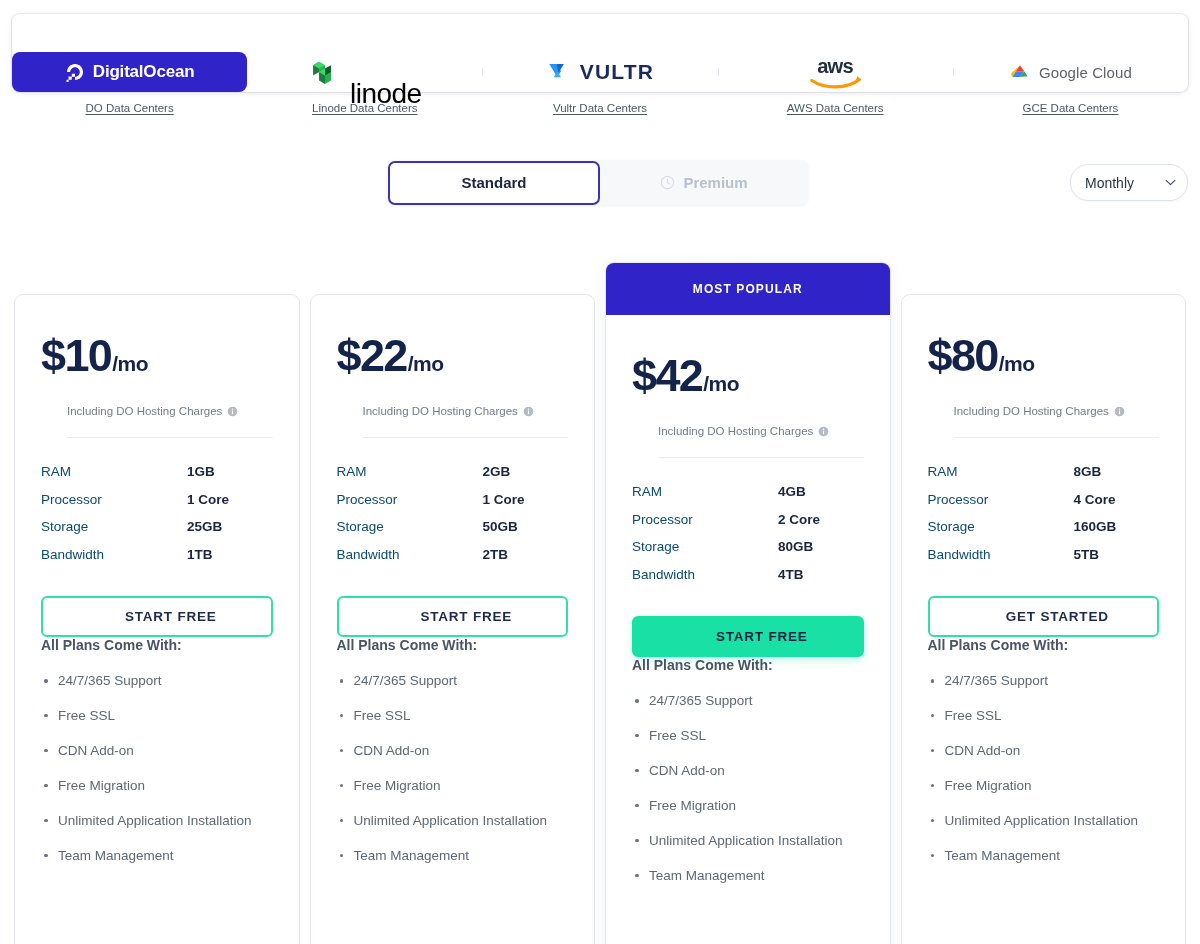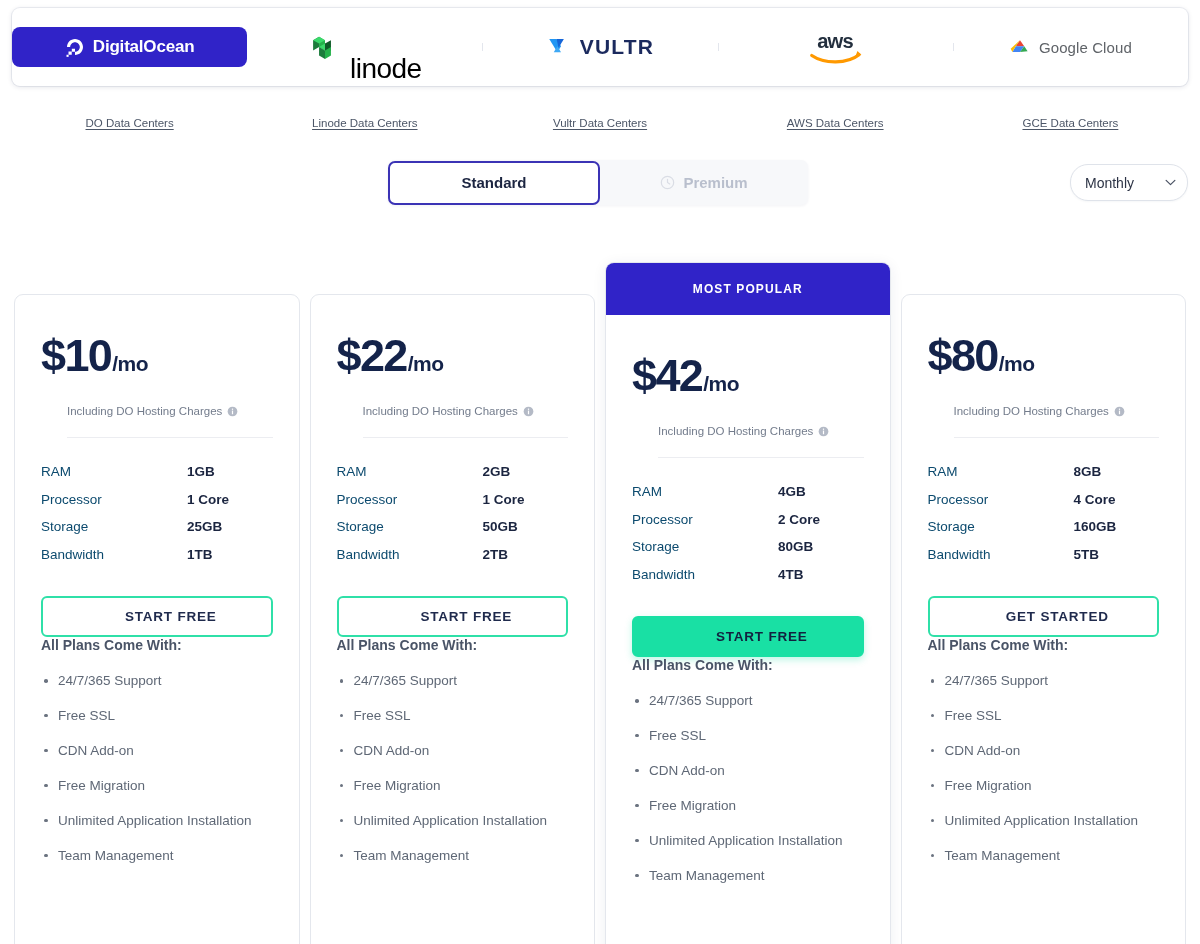--- a/index.html
+++ b/index.html
@@ -17,28 +17,28 @@
     position: relative;
     width: 1200px;
     height: 944px;
     background: #ffffff;
   }
 
   
   .provider-bar {
     position: absolute;
     left: 12px;
-    top: 8px;
+    top: 14px;
     width: 1176px;
     height: 78px;
     background: #ffffff;
     border-radius: 8px;
     box-shadow: 0 1px 5px rgba(30,40,80,0.13), 0 0 0 1px rgba(200,206,220,0.30);
     display: flex;
-    align-items: center;
+    align-items: flex-end;
   }
   .provider-tab {
     flex: 1 1 0;
     display: flex;
     align-items: center;
     justify-content: center;
     position: relative;
     cursor: pointer;
     background: transparent;
     border-radius: 8px;
@@ -82,21 +82,21 @@
   
   .aws-mark { width: 62px; height: 40px; }
   
   .gce-mark { width: 22px; height: 18px; }
   .gce-text { font-size: 15px; color: #5f6368; letter-spacing: 0.1px; }
 
   
   .dc-row {
     position: absolute;
     left: 12px;
-    top: 112px;
+    top: 97px;
     width: 1176px;
     height: 22px;
     display: flex;
   }
   .dc-cell {
     flex: 1 1 0;
     display: flex;
     align-items: center;
     justify-content: center;
   }

